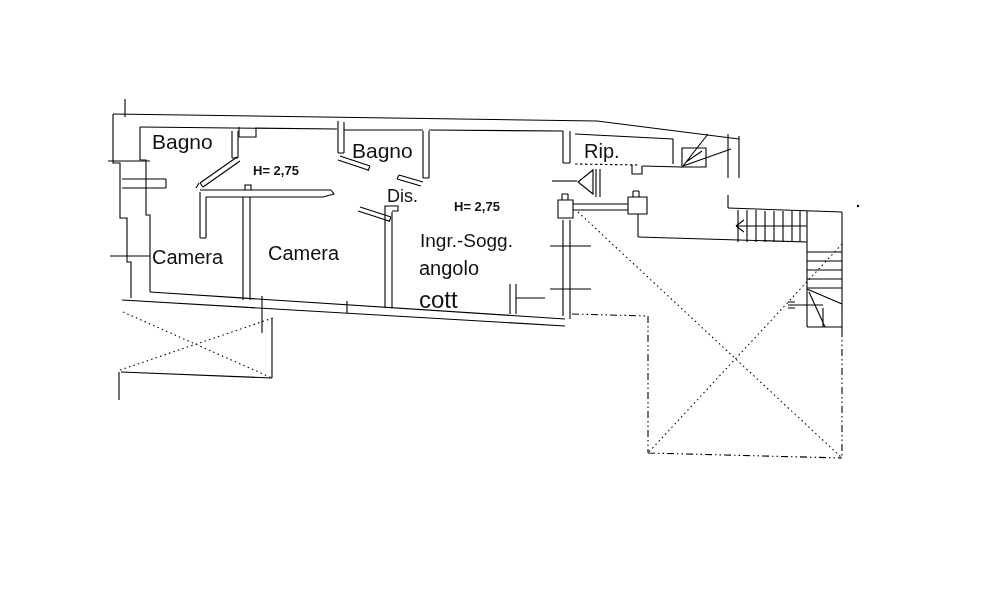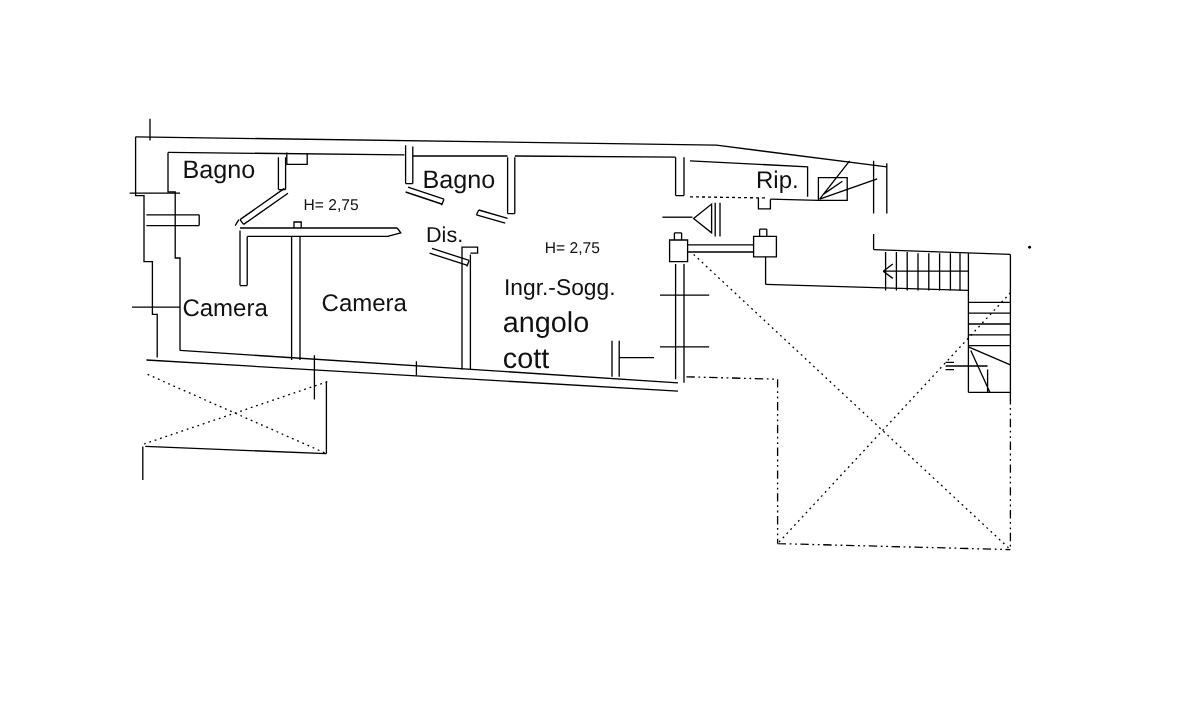--- a/index.html
+++ b/index.html
@@ -16,34 +16,34 @@
   .plan-svg .dashdot{stroke-dasharray:7,3,1.5,3,1.5,3;}
   .plan-svg .dashed{stroke-dasharray:2.5,2.5;}
   .plan-svg .filled{fill:#fff;stroke:#000;}
   .lbl{
     position:absolute;
     color:#111;
     white-space:nowrap;
     line-height:1;
   }
   .lbl-room{font-size:21px;}
-  .lbl-room-sm{font-size:18px;}
-  .lbl-h{font-size:13px;}
+  .lbl-room-sm{font-size:18px;margin-left:32px;}
+  .lbl-h{font-size:13px;font-weight:bold;}
   .lbl-title{font-size:27px;}
 
   .pos-bagno-left{left:152px;top:131px;}
   .pos-bagno-right{left:352px;top:140px;}
-  .pos-rip{left:630px;top:141px;font-size:20px;}
+  .pos-rip{left:584px;top:141px;font-size:20px;}
   .pos-h-left{left:253px;top:164px;}
   .pos-dis{left:355px;top:187px;}
   .pos-h-right{left:454px;top:200px;}
   .pos-camera-left{left:152px;top:247px;font-size:20px;}
   .pos-camera-mid{left:268px;top:243px;font-size:20px;}
   .pos-sogg1{left:420px;top:231px;font-size:19px;}
-  .pos-sogg2{left:419px;top:258px;font-size:24px;}
+  .pos-sogg2{left:419px;top:258px;font-size:20px;}
   .pos-sogg3{left:419px;top:288px;font-size:24px;}
   .pos-title{left:383px;top:383px;}
 </style>
 </head>
 <body>
 
 <div class="stage">
 
   <svg class="plan-svg" width="994" height="604" viewBox="0 0 994 604">
 

